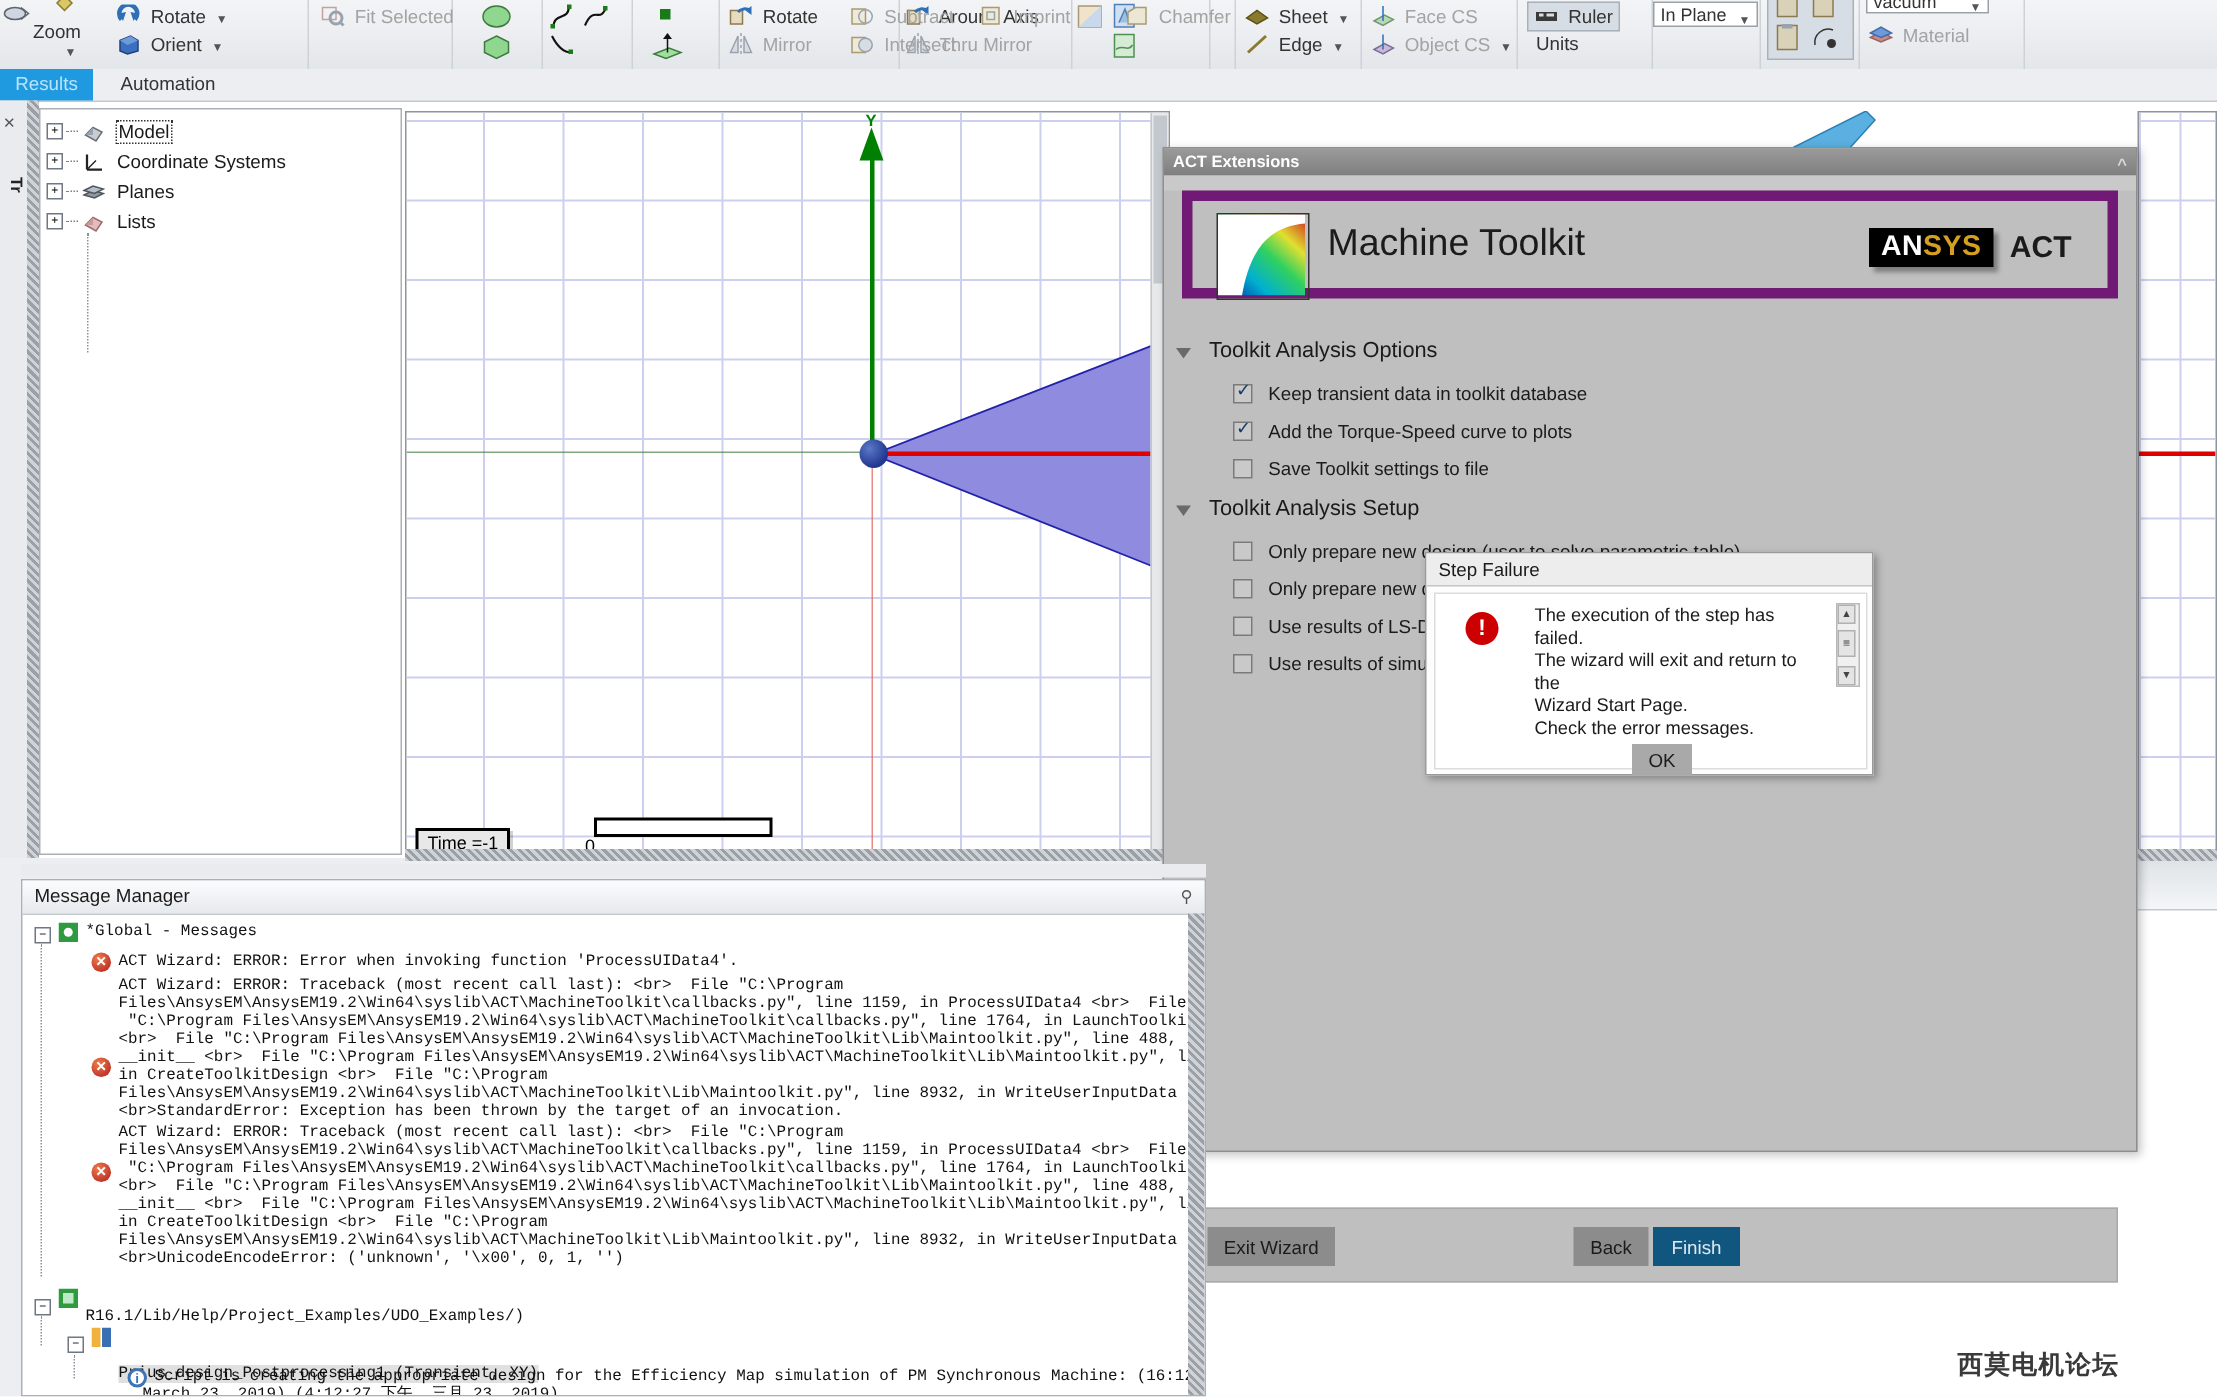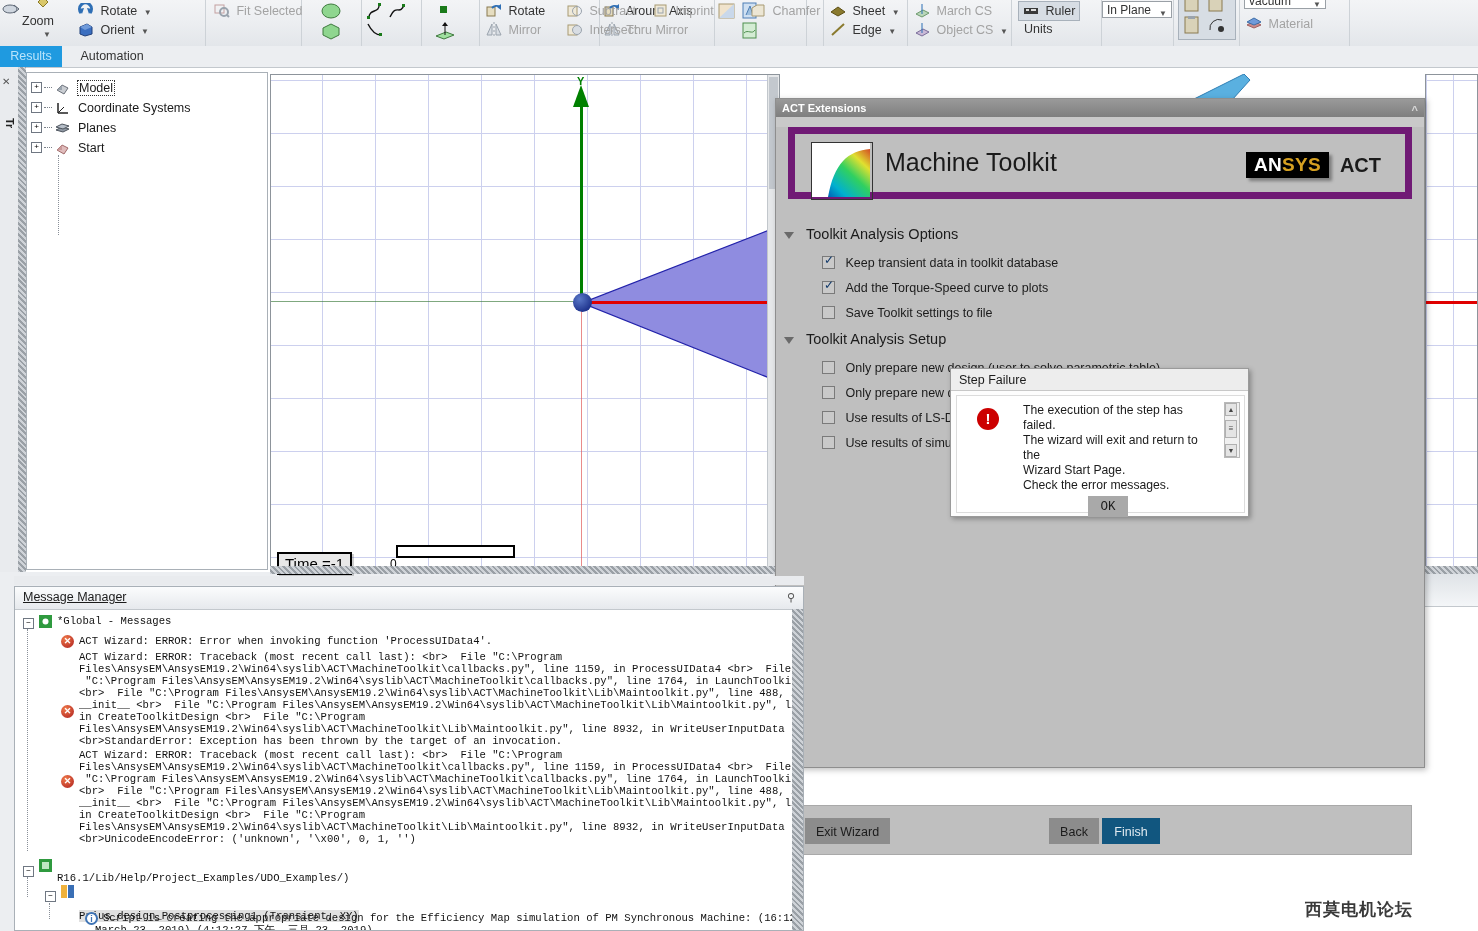--- a/index.html
+++ b/index.html
@@ -66,21 +66,21 @@
   #vpyarrow{position:absolute;left:302px;top:10px;width:0;height:0;border-left:8px solid transparent;border-right:8px solid transparent;border-bottom:22px solid #008000;}
   #vpylabel{position:absolute;left:306px;top:0px;font-size:11px;color:#008000;font-weight:bold;}
   #vpredh{position:absolute;left:312px;top:226px;width:198px;height:3px;background:#e00000;}
   #vporigin{position:absolute;left:302px;top:218px;width:19px;height:19px;border-radius:50%;
      background:radial-gradient(circle at 35% 32%,#5a78c8,#21368f 70%);}
   #vpwedge{position:absolute;left:311px;top:150px;width:200px;height:160px;}
   #vpscale{position:absolute;left:396px;top:545px;}
   .vpbar{position:absolute;border:2px solid #000;background:#fff;height:9px;}
   #vpzero{position:absolute;left:390px;top:557px;font-size:12px;color:#000;}
   #vptime{position:absolute;left:277px;top:552px;background:#e8e8e8;border:2px solid #000;
-     padding:1px 6px;font-size:15px;color:#000;box-shadow:2px 2px 0 rgba(0,0,0,.18);}
+     padding:1px 6px;font-size:12px;color:#000;box-shadow:2px 2px 0 rgba(0,0,0,.18);}
   #vpvscroll{position:absolute;right:0;top:0;width:11px;height:100%;background:#e6e8ea;border-left:1px solid #c2c7cc;}
   #vpvthumb{position:absolute;right:1px;top:2px;width:9px;height:112px;background:#c3c8ce;}
   #vphscrollwrap{position:absolute;left:270px;top:566px;width:510px;height:8px;
      background:repeating-linear-gradient(45deg,#cfd3d8 0 2px,#9aa0a6 2px 4px);}
 
   
   #rviewport{position:absolute;left:1425px;top:74px;width:53px;height:498px;background:#fff;border:1px solid #8d949b;box-sizing:border-box;overflow:hidden;}
   #rvpgrid{position:absolute;left:0;top:0;width:100%;height:100%;
     background-image:
       linear-gradient(to right,#ccd0ee 1px,transparent 1px),
@@ -137,28 +137,28 @@
      border:1px solid #dcdcdc;box-sizing:border-box;}
   #sferricon{position:absolute;left:20px;top:12px;width:22px;height:22px;border-radius:50%;
      background:#cc0000;color:#fff;font-weight:bold;font-size:15px;line-height:21px;text-align:center;}
   #sfmsg{position:absolute;left:66px;top:7px;width:182px;font-size:12.2px;line-height:15px;color:#1b1b1b;}
   #sfscroll{position:absolute;right:4px;top:6px;width:14px;height:54px;background:#f0f0f0;border:1px solid #b9b9b9;}
   .sfarrow{position:absolute;left:0;width:12px;height:13px;background:#e4e4e4;border:1px solid #b0b0b0;
      box-sizing:border-box;font-size:7px;text-align:center;line-height:11px;color:#444;}
   #sfthumb{position:absolute;left:0;top:17px;width:12px;height:18px;background:#e4e4e4;border:1px solid #b0b0b0;
      box-sizing:border-box;font-size:8px;text-align:center;line-height:16px;color:#444;}
   #sfok{position:absolute;left:131px;top:100px;width:40px;height:21px;background:#a9a9a9;color:#1b1b1b;
-     border:none;font-size:12.5px;line-height:21px;text-align:center;font-family:Liberation Mono, monospace;}
+     border:none;font-size:12.5px;line-height:21px;text-align:center;}
 
   
   #msgwrap{position:absolute;left:14px;top:586px;width:790px;height:345px;background:#fff;
      border:1px solid #a9b0b7;box-sizing:border-box;overflow:hidden;}
   #msghdr{position:absolute;left:0;top:0;width:100%;height:22px;
      background:linear-gradient(to bottom,#fbfcfd,#e6e9ed);border-bottom:1px solid #c3c8cd;}
-  #msghdrlabel{position:absolute;left:8px;top:3px;font-size:12.5px;color:#1b1b1b;text-decoration:underline;}
+  #msghdrlabel{position:absolute;left:8px;top:3px;font-size:12.5px;color:#1b1b1b;}
   #msgpin{position:absolute;right:8px;top:4px;font-size:11px;color:#555;}
   #msgbody{position:absolute;left:0;top:22px;width:100%;height:322px;overflow:hidden;}
   .mline{position:absolute;left:0;font-family:"Liberation Mono", monospace;font-size:10.6px;
      color:#111;white-space:pre;line-height:12px;}
   .mico{position:absolute;width:13px;height:13px;}
   .errdot{width:13px;height:13px;border-radius:50%;background:radial-gradient(circle at 35% 30%,#f07a4a,#c0392b 70%);
      color:#fff;font-size:9px;font-weight:bold;text-align:center;line-height:13px;
      font-family:"Liberation Sans",sans-serif;}
   .infodot{width:13px;height:13px;border-radius:50%;background:#fff;border:2px solid #3f74b5;
      color:#3f74b5;font-size:9px;font-weight:bold;text-align:center;line-height:10px;box-sizing:border-box;
@@ -414,21 +414,21 @@
   </div>
 
   <div class="rgroup" style="left:908px;width:104px;">
     <span class="ritem dim" style="left:6px;top:3px;">
       <span class="ricon">
         <svg width="16" height="15">
             <polygon points="2,11 9,7 15,10 8,14" fill="#b9d6b9" stroke="#6d9a6d"></polygon>
             <line x1="8" y1="1" x2="8" y2="11" stroke="#2a6fb5"></line>
           </svg>
       </span>
-      <span>March CS</span>
+      <span>Face CS</span>
     </span>
     <span class="ritem dim" style="left:6px;top:22px;">
       <span class="ricon">
         <svg width="16" height="15">
             <polygon points="2,11 9,7 15,10 8,14" fill="#c9b9d6" stroke="#7a6d9a"></polygon>
             <line x1="8" y1="1" x2="8" y2="11" stroke="#2a6fb5"></line>
           </svg>
       </span>
       <span>Object CS</span>
       <span class="caret">▼</span>
@@ -559,21 +559,21 @@
   </div>
 
   <div class="tnode" style="top:64px;">
     <span class="tplus">+</span><span class="tdots"></span>
     <span class="ticon">
       <svg width="15" height="13">
           <polygon points="2,8 7,3 13,6 9,12" fill="#e0bcbc" stroke="#a06a6a"></polygon>
           <polygon points="2,8 7,3 7,8" fill="#c99a9a"></polygon>
         </svg>
     </span>
-    <span class="tlabel">Start</span>
+    <span class="tlabel">Lists</span>
   </div>
 </div>
 
 <div id="blueshape">
   <svg width="60" height="28">
       <polygon points="0,26 52,0 58,6 40,26" fill="#5ab0e0" stroke="#2f7fb5"></polygon>
     </svg>
 </div>
 <div id="rviewport">
   <div id="rvpgrid"></div>

